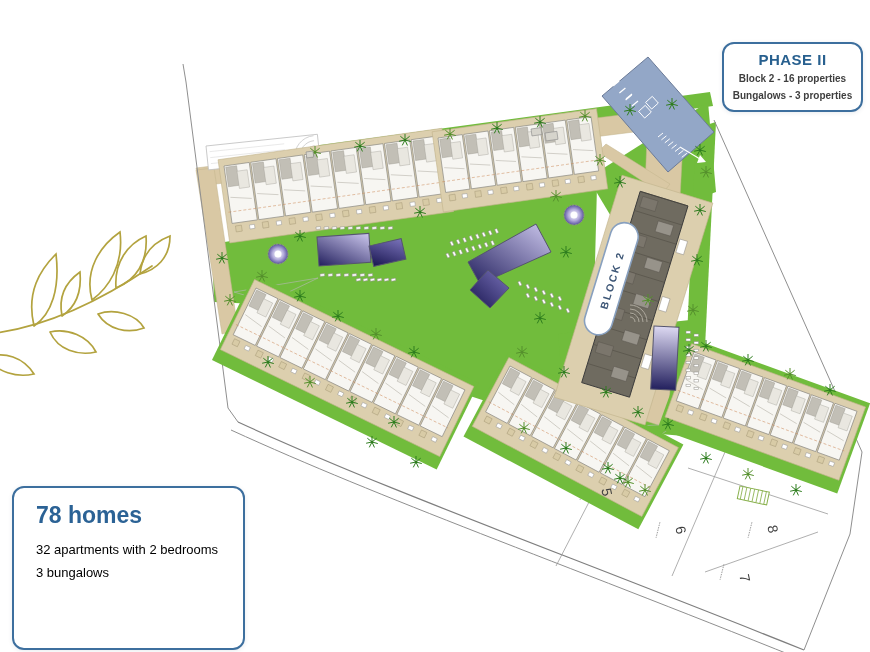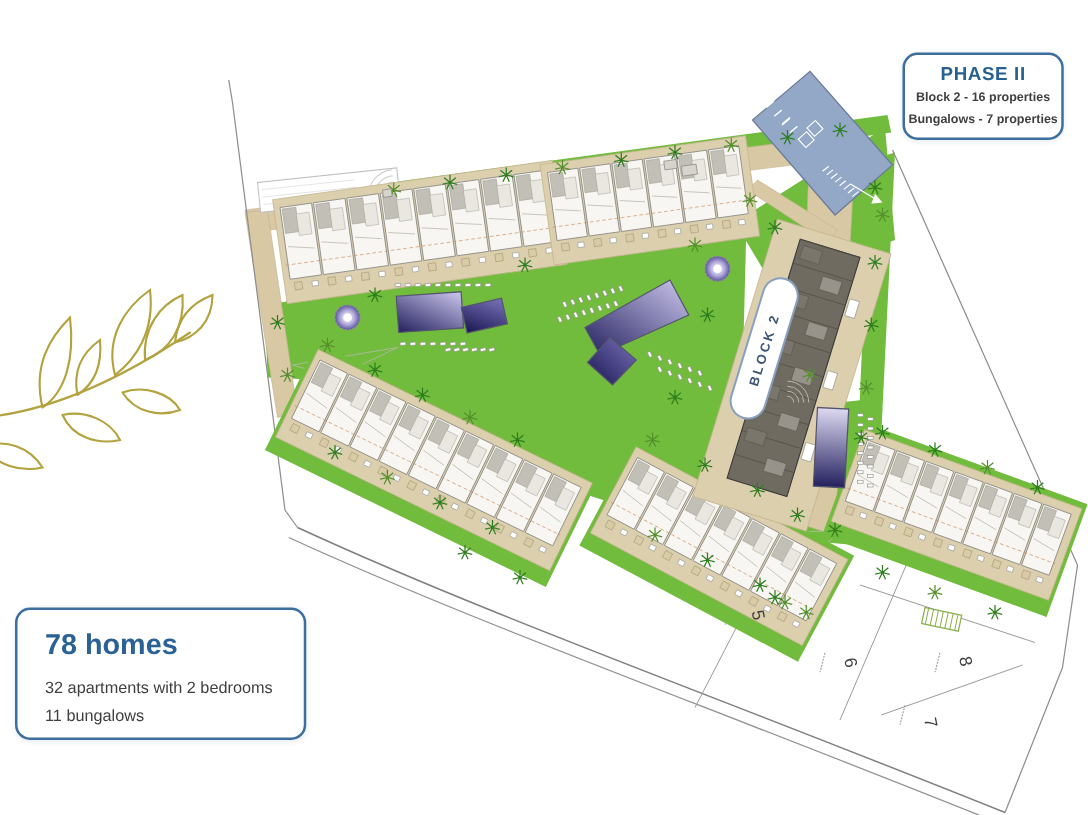--- a/index.html
+++ b/index.html
@@ -1,26 +1,26 @@
 <!DOCTYPE html>
 <html><head>
 <meta charset="utf-8">
 <style>
   html,body{margin:0;padding:0;background:#ffffff;}
   .canvas{position:relative;width:870px;height:652px;background:#fff;overflow:hidden;
           font-family:"Liberation Sans",sans-serif;}
   svg{position:absolute;left:0;top:0;}
   .infobox{position:absolute;background:#fff;border:2px solid #3d6f9e;border-radius:12px;
            box-shadow:0 1px 4px rgba(30,60,90,.10);}
-  .phasebox{left:722px;top:42px;width:129px;height:70px;text-align:center;padding-top:7px;box-sizing:border-box;}
+  .phasebox{left:722px;top:42px;width:141px;height:70px;text-align:center;padding-top:7px;box-sizing:border-box;}
   .phasebox .t{font-size:15px;font-weight:bold;color:#28608f;letter-spacing:.5px;display:block;margin-bottom:3px;}
   .phasebox .l{font-size:10px;color:#3f3f3f;display:block;line-height:1.65;font-weight:bold;}
-  .homesbox{left:12px;top:486px;width:233px;height:106px;padding:14px 0 0 22px;box-sizing:border-box;}
+  .homesbox{left:12px;top:486px;width:233px;height:164px;padding:14px 0 0 22px;box-sizing:border-box;}
   .homesbox .t{font-size:23px;font-weight:bold;color:#2b6295;display:block;margin-bottom:9px;}
-  .homesbox .l{font-size:13px;color:#404040;display:block;line-height:1.8;}
+  .homesbox .l{font-size:13px;color:#000000;display:block;line-height:1.8;}
   .plotnum{position:absolute;font-size:14px;font-weight:500;color:#3f3f3f;transform:rotate(78deg);}
   .blocklabel{position:absolute;left:612px;top:280px;transform:translate(-50%,-50%) rotate(-73deg);
               font-size:10.5px;font-weight:600;letter-spacing:2px;color:#3d5676;white-space:nowrap;}
 </style>
 </head>
 <body>
 
 <div class="canvas">
 
   <svg id="site" width="870" height="652" viewBox="0 0 870 652">
@@ -1025,21 +1025,21 @@
   <span class="plotnum" style="left:603px;top:484px;">5</span>
   <span class="plotnum" style="left:677px;top:522px;">6</span>
   <span class="plotnum" style="left:741px;top:570px;">7</span>
   <span class="plotnum" style="left:769px;top:521px;">8</span>
 
   <span class="blocklabel">BLOCK 2</span>
 
   <div class="infobox phasebox">
     <span class="t">PHASE II</span>
     <span class="l">Block 2 - 16 properties</span>
-    <span class="l">Bungalows - 7 properties</span>
+    <span class="l">Bungalows - 3 properties</span>
   </div>
 
   <div class="infobox homesbox">
     <span class="t">78 homes</span>
     <span class="l">32 apartments with 2 bedrooms</span>
-    <span class="l">11 bungalows</span>
+    <span class="l">3 bungalows</span>
   </div>
 </div>
 
 </body></html>

